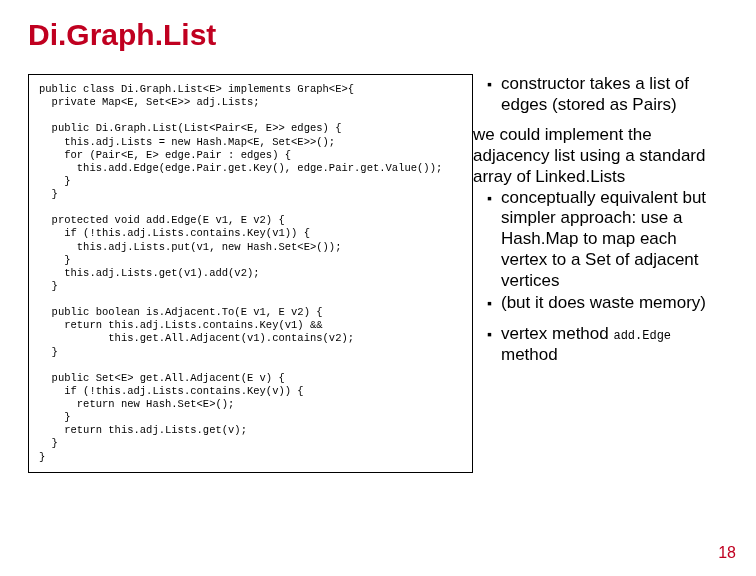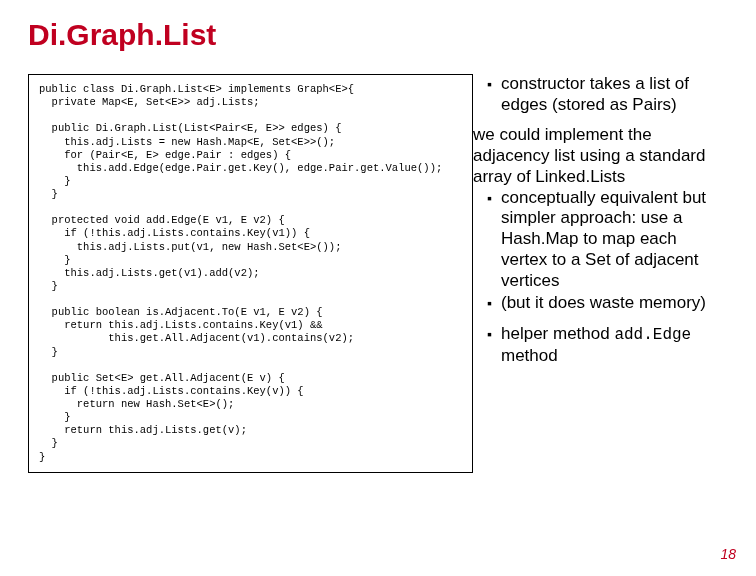--- a/index.html
+++ b/index.html
@@ -51,28 +51,27 @@
     padding-left: 14px;
     margin-bottom: 2px;
   }
   .notes li::before {
     content: "\25AA";
     position: absolute;
     left: 0;
     top: 2px;
     font-size: 14px;
   }
-  .inline-mono { font-family: "Courier New", monospace; font-size: 16px; }
+  .inline-mono { font-family: "Courier New", monospace; font-size: 12px; }
   .page-num {
     position: absolute;
     right: 20px;
     bottom: 14px;
-    font-size: 14px;
+    font-size: 16px;
     color: #c00020;
-    font-style: italic;
   }
 </style>
 </head>
 <body>
 
 <div class="slide">
   <div class="title">Di.Graph.List</div>
 
   <div class="content-row">
     <pre class="code-box">public class Di.Graph.List&lt;E&gt; implements Graph&lt;E&gt;{
@@ -116,21 +115,21 @@
         <div>we could implement the adjacency list using a standard array of Linked.Lists</div>
         <ul>
           <li>conceptually equivalent but simpler approach: use a Hash.Map to map each vertex to a Set of adjacent vertices</li>
           <li>(but it does waste memory)</li>
         </ul>
       </div>
 
       <div class="block">
         <ul>
           <li>
-            <span>helper method </span><span class="inline-mono">add.Edge</span><span> method</span>
+            <span>vertex method </span><span class="inline-mono">add.Edge</span><span> method</span>
           </li>
         </ul>
       </div>
     </div>
   </div>
 
   <div class="page-num">18</div>
 </div>
 
 </body></html>

